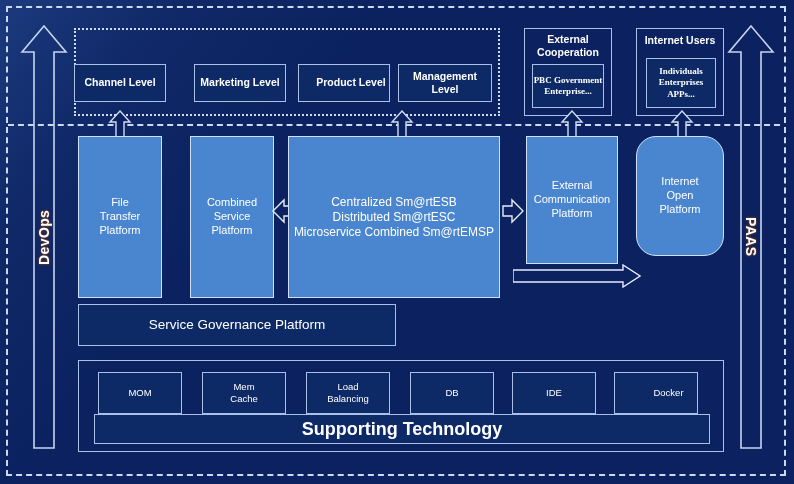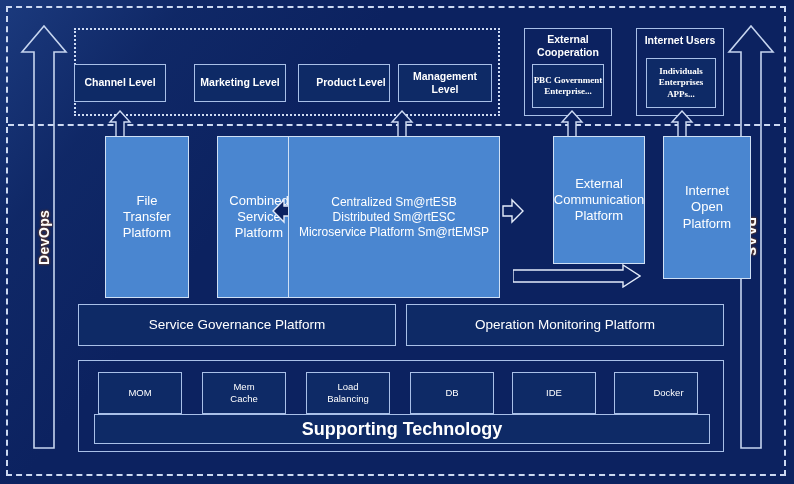--- a/index.html
+++ b/index.html
@@ -107,21 +107,21 @@
   
   .conn {
     position: absolute;
   }
   .conn svg { display: block; }
 
   
   .t-lvl   { font-size: 10.5px; font-weight: bold; }
   .t-ext   { font-size: 10.5px; font-weight: bold; }
   .t-extin { font-size: 9px; font-weight: bold; font-family: Liberation Serif, serif; }
-  .t-plat  { font-size: 13px; margin-left: 27px; }
+  .t-plat  { font-size: 11px; }
   .t-esb   { font-size: 12px; }
   .t-gov   { font-size: 13.5px; }
   .t-tech  { font-size: 9.5px; }
   .t-sup   { font-size: 18px; font-weight: bold; }
 </style>
 </head>
 <body>
 
 <div id="canvas">
 
@@ -214,21 +214,21 @@
   <div class="conn" style="left:272px; top:198px;">
     <svg width="22" height="26" viewBox="0 0 22 26">
       <polygon points="1,13 12,2 12,8 21,8 21,18 12,18 12,24" fill="#0c2260" stroke="#e4ecfa" stroke-width="1.4"></polygon>
     </svg>
   </div>
 
   <div class="box box-blue t-esb" style="left:288px; top:136px; width:212px; height:162px;">
     <div>
       <div>Centralized Sm@rtESB</div>
       <div>Distributed Sm@rtESC</div>
-      <div>Microservice Platform Sm@rtEMSP</div>
+      <div>Microservice Combined Sm@rtEMSP</div>
     </div>
   </div>
 
   <div class="conn" style="left:502px; top:198px;">
     <svg width="22" height="26" viewBox="0 0 22 26">
       <polygon points="21,13 10,2 10,8 1,8 1,18 10,18 10,24" fill="#0c2260" stroke="#e4ecfa" stroke-width="1.4"></polygon>
     </svg>
   </div>
 
   <div class="box box-blue t-plat" style="left:526px; top:136px; width:92px; height:128px;">
@@ -238,34 +238,31 @@
       <div>Platform</div>
     </div>
   </div>
 
   <div class="conn" style="left:513px; top:264px;">
     <svg width="128" height="24" viewBox="0 0 128 24">
       <polygon points="0,6 110,6 110,1 127,12 110,23 110,18 0,18" fill="#0c2260" stroke="#e4ecfa" stroke-width="1.4"></polygon>
     </svg>
   </div>
 
-  <div class="box box-blue t-plat" style="left:636px; top:136px; width:88px; height:143px;">
+  <div class="box box-blue t-plat" style="left:636px; top:136px; width:88px; height:120px;border-radius:20px;">
     <div>
       <div>Internet</div>
       <div>Open</div>
       <div>Platform</div>
     </div>
   </div>
 
   <div class="box box-dark t-gov" style="left:78px; top:304px; width:318px; height:42px;">
     <span>Service Governance Platform</span>
   </div>
-  <div class="box box-dark t-gov" style="left:406px; top:304px; width:318px; height:42px;">
-    <span>Operation Monitoring Platform</span>
-  </div>
 
   <div class="solid-group" style="left:78px; top:360px; width:646px; height:92px;"></div>
 
   <div class="box box-dark t-tech" style="left:98px; top:372px; width:84px; height:42px;">
     <div>
         <div>MOM</div>
       </div>
   </div>
   <div class="box box-dark t-tech" style="left:202px; top:372px; width:84px; height:42px;">
     <div>

